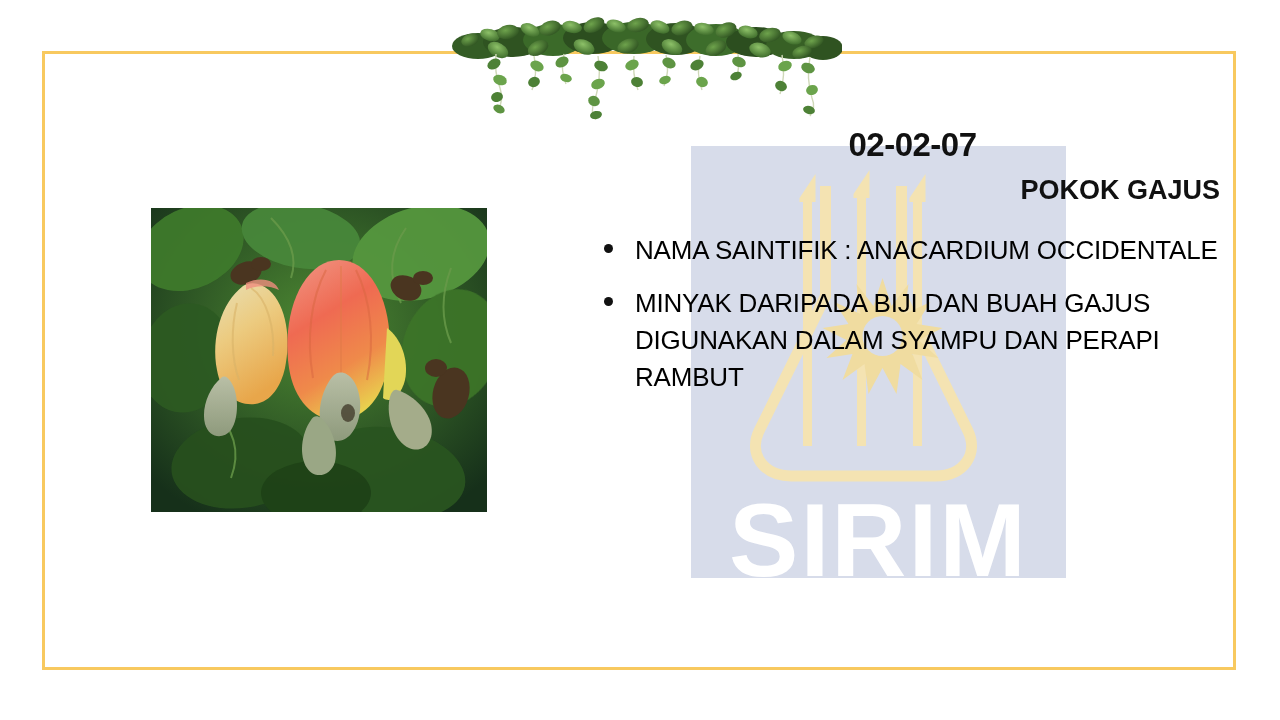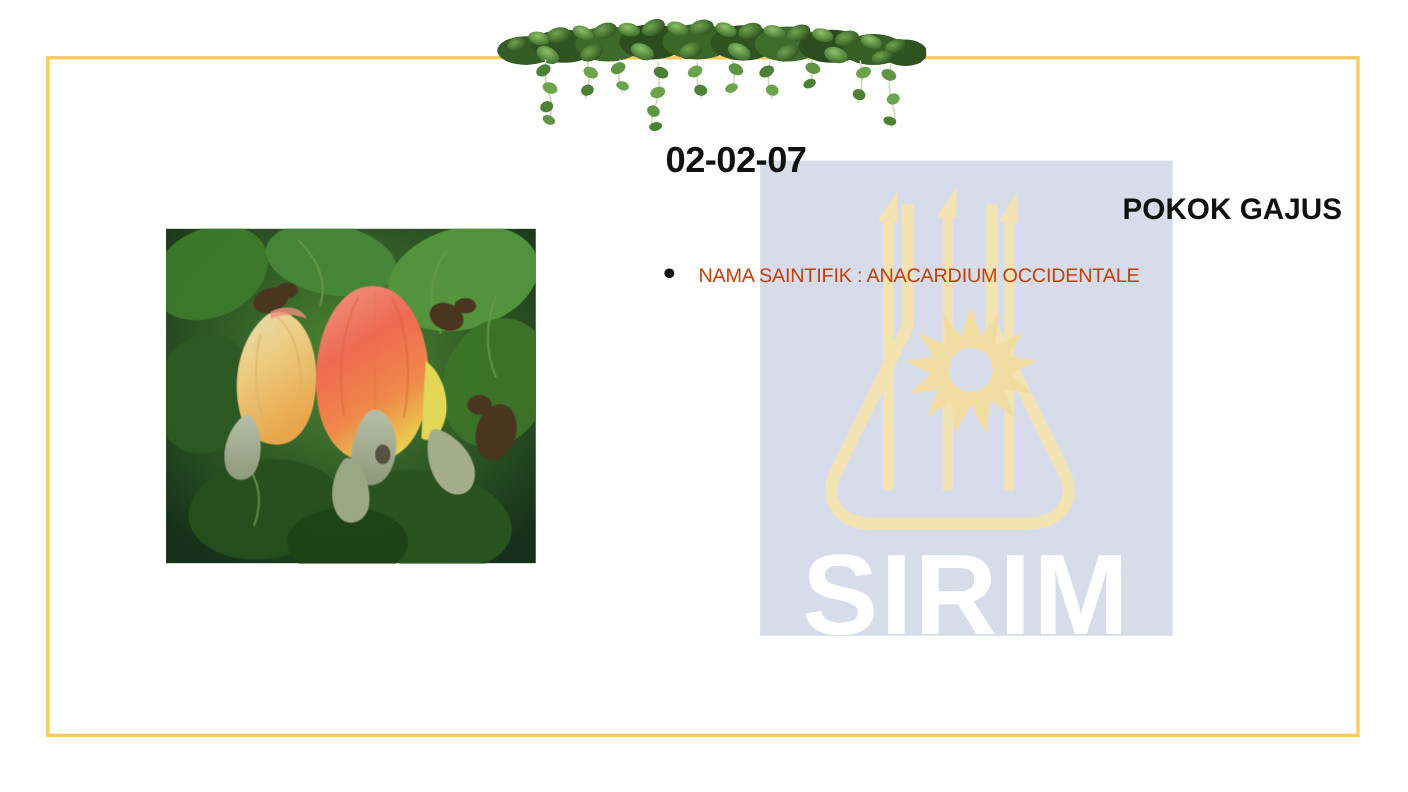--- a/index.html
+++ b/index.html
@@ -60,21 +60,21 @@
   
   .content{
     position:absolute;
     left:560px;top:126px;
     width:660px;height:500px;
   }
   .title-code{
     font-size:33px;
     font-weight:bold;
     color:#111111;
-    text-align:left;
+    text-align:center;
     letter-spacing:-0.5px;
     line-height:1.15;
     margin:0 0 10px 0;
     padding-left:45px;
   }
   .title-name{
     font-size:27px;
     font-weight:bold;
     color:#111111;
     text-align:right;
@@ -82,22 +82,22 @@
     line-height:1.2;
     margin:0 0 26px 0;
     padding-left:45px;
   }
   .bullets{
     list-style:none;
     margin:0;padding:0;
   }
   .bullet{
     position:relative;
-    font-size:18px;
-    color:#c2410c;
+    font-size:26px;
+    color:#000000;
     line-height:37px;
     padding-left:75px;
     margin:16px 0 0 0;
     letter-spacing:-0.2px;
   }
   .bullet .dot{
     position:absolute;
     left:44px;
     top:12px;
     width:9px;height:9px;
@@ -323,16 +323,20 @@
   </div>
 
   <div class="content">
     <div class="title-code">02-02-07</div>
     <div class="title-name">POKOK GAJUS</div>
     <ul class="bullets">
       <li class="bullet">
         <span class="dot"></span>
         <span>NAMA SAINTIFIK : ANACARDIUM OCCIDENTALE</span>
       </li>
+      <li class="bullet">
+        <span class="dot"></span>
+        <span>MINYAK DARIPADA BIJI DAN BUAH GAJUS DIGUNAKAN DALAM SYAMPU DAN PERAPI RAMBUT</span>
+      </li>
     </ul>
   </div>
 
 </div>
 
 </body></html>

